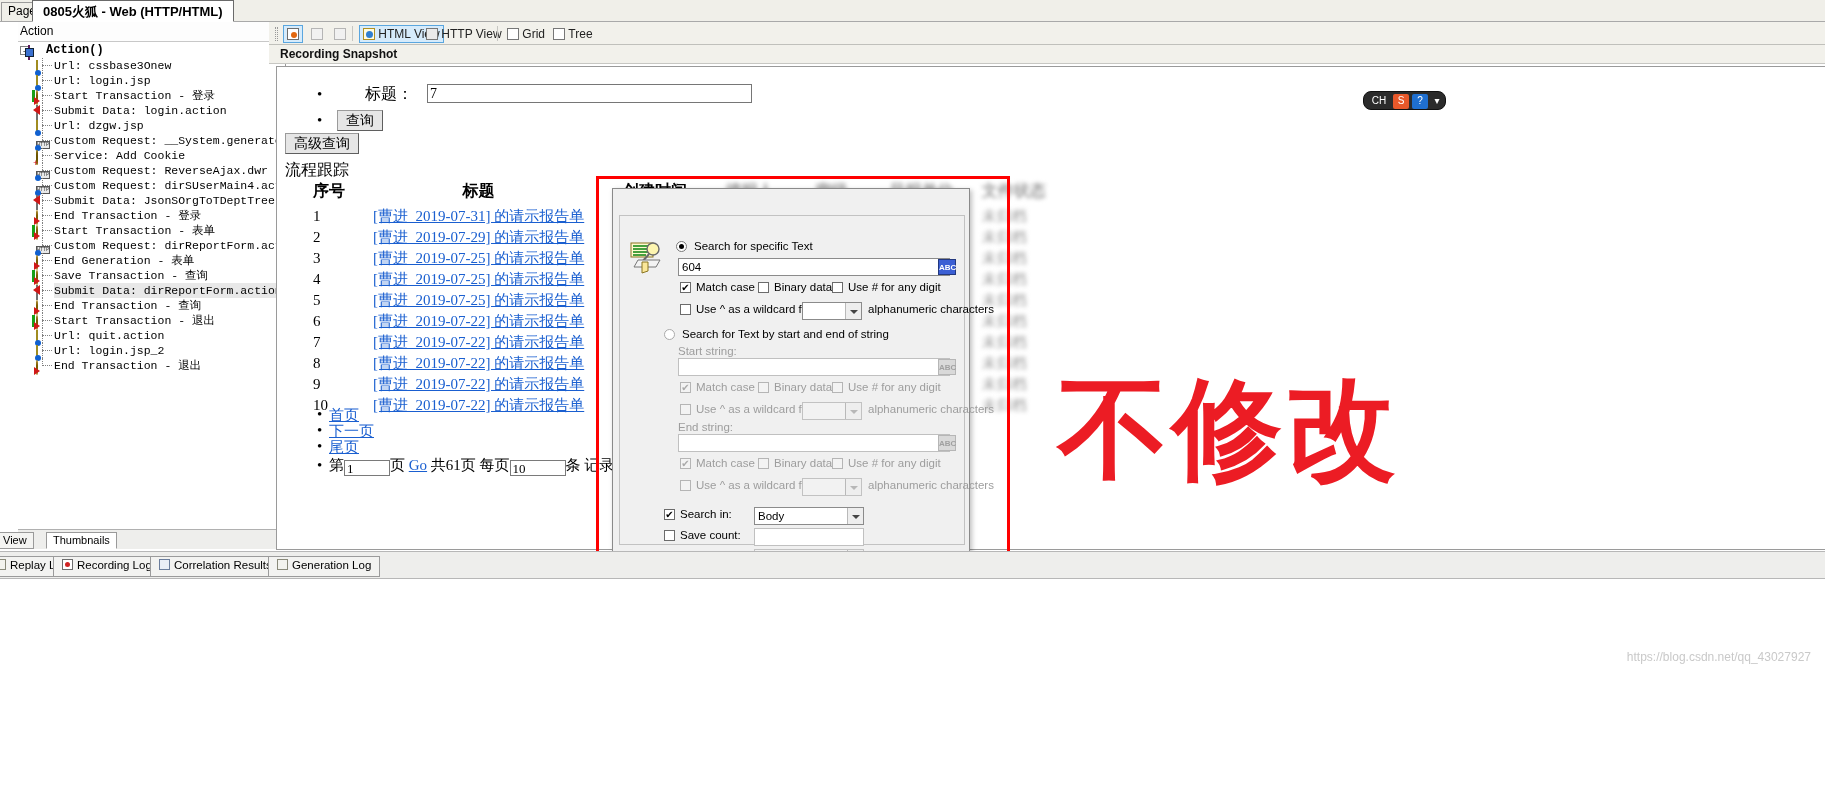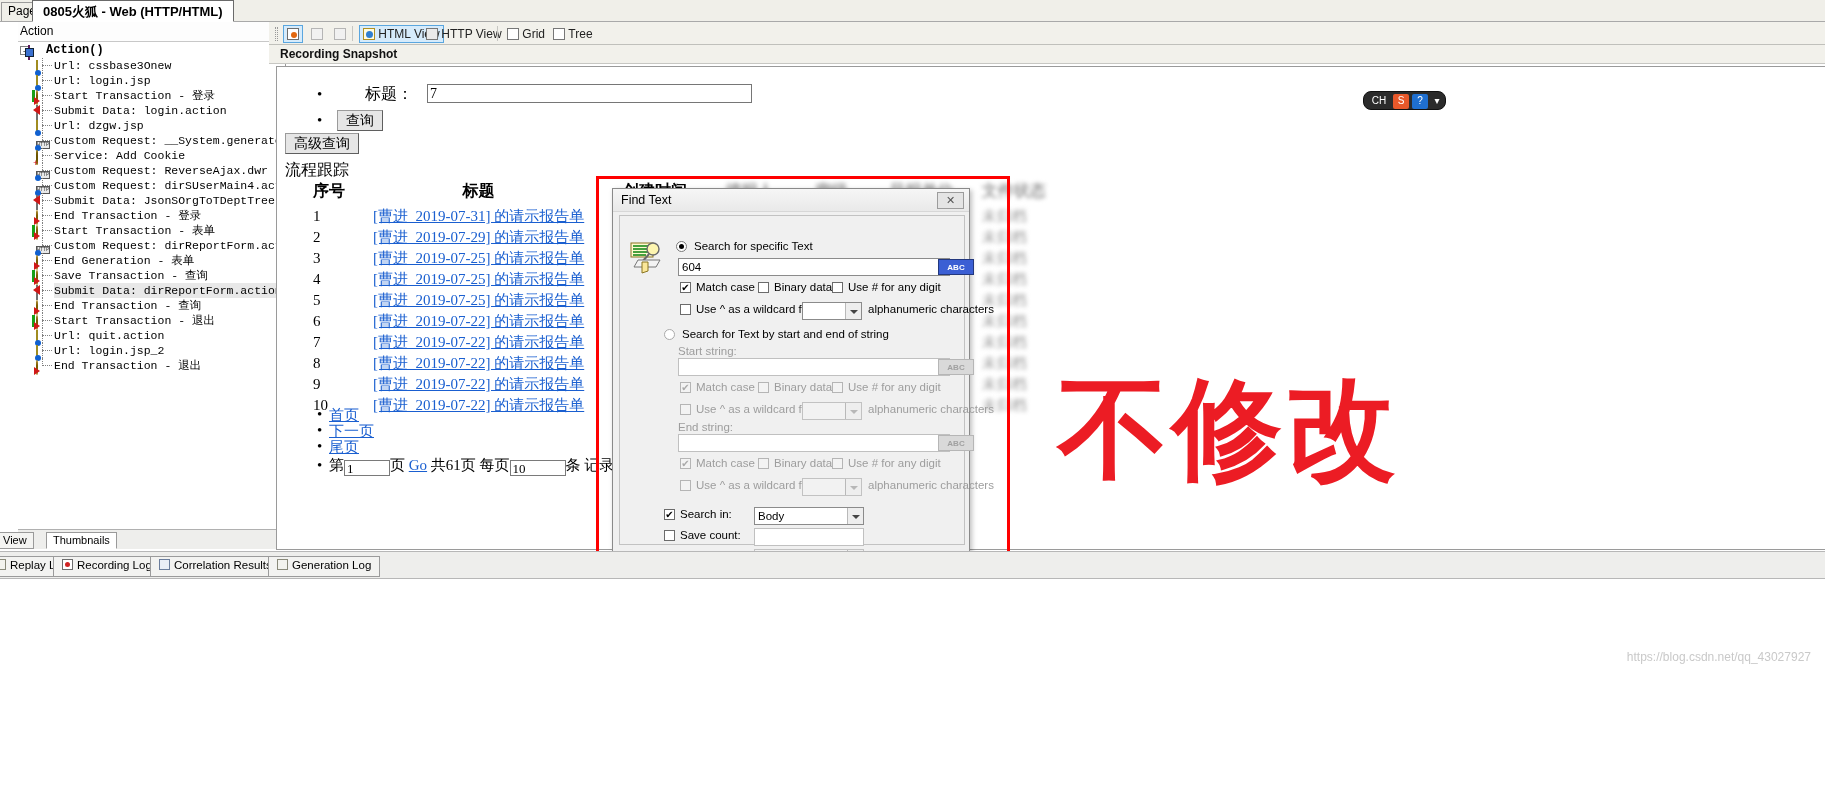--- a/index.html
+++ b/index.html
@@ -255,21 +255,21 @@
   .cb.dis { border-color:#b5b5b5; background:#f3f3f3; color:#aaa; }
   .lab { position:absolute; white-space:nowrap; font-size:11.5px; }
   .lab.dis { color:#9d9d9d; }
   .tfield {
     position:absolute; height:18px; background:#fff; border:1px solid #8b8b8b;
     font-size:11.5px; padding:1px 3px; line-height:15px;
     font-family:"Liberation Sans", sans-serif;
   }
   .tfield.dis { background:#fff; border-color:#c0c0c0; }
   .abcbtn {
-    position:absolute; width:36px; height:16px; background:#3b5fd4;
+    position:absolute; width:18px; height:16px; background:#3b5fd4;
     color:#fff; font-size:8px; text-align:center; line-height:15px;
     border:1px solid #23387e; font-weight:bold;
   }
   .abcbtn.dis { background:#d9d9d9; color:#a0a0a0; border-color:#b6b6b6; }
   .sel-ctl {
     position:absolute; height:18px; background:#fff; border:1px solid #8b8b8b;
     font-size:11.5px; padding:1px 3px; line-height:15px;
   }
   .sel-ctl.dis { background:#f2f2f2; border-color:#c2c2c2; color:#a5a5a5; }
   .sel-ctl .arw {
@@ -522,24 +522,20 @@
     <span class="seg" style="left:29px;width:16px;background:#e8582a;border-radius:2px;color:#fff;">S</span>
     <span class="seg" style="left:48px;width:16px;background:#1f6fd0;border-radius:2px;color:#fff;">?</span>
     <span class="seg" style="left:67px;width:12px;">▾</span>
   </div>
 
   <div class="watermark">不修改</div>
 
   <div class="redbox" id="red-dialog"></div>
 
   <div class="dlg">
-    <div class="dlg-title">
-      <span class="t">Find Text</span>
-      <span class="dlg-close">✕</span>
-    </div>
     <div class="dlg-body">
 
       <svg class="find-icon" viewBox="0 0 38 34">
         <rect x="1" y="3" width="22" height="14" fill="#fffbd0" stroke="#8a7520"></rect>
         <g stroke="#1a8a1a" stroke-width="1.6">
           <line x1="3" y1="6" x2="20" y2="6"></line>
             <line x1="3" y1="9" x2="20" y2="9"></line>
           <line x1="3" y1="12" x2="20" y2="12"></line>
             <line x1="3" y1="15" x2="16" y2="15"></line>
         </g>

